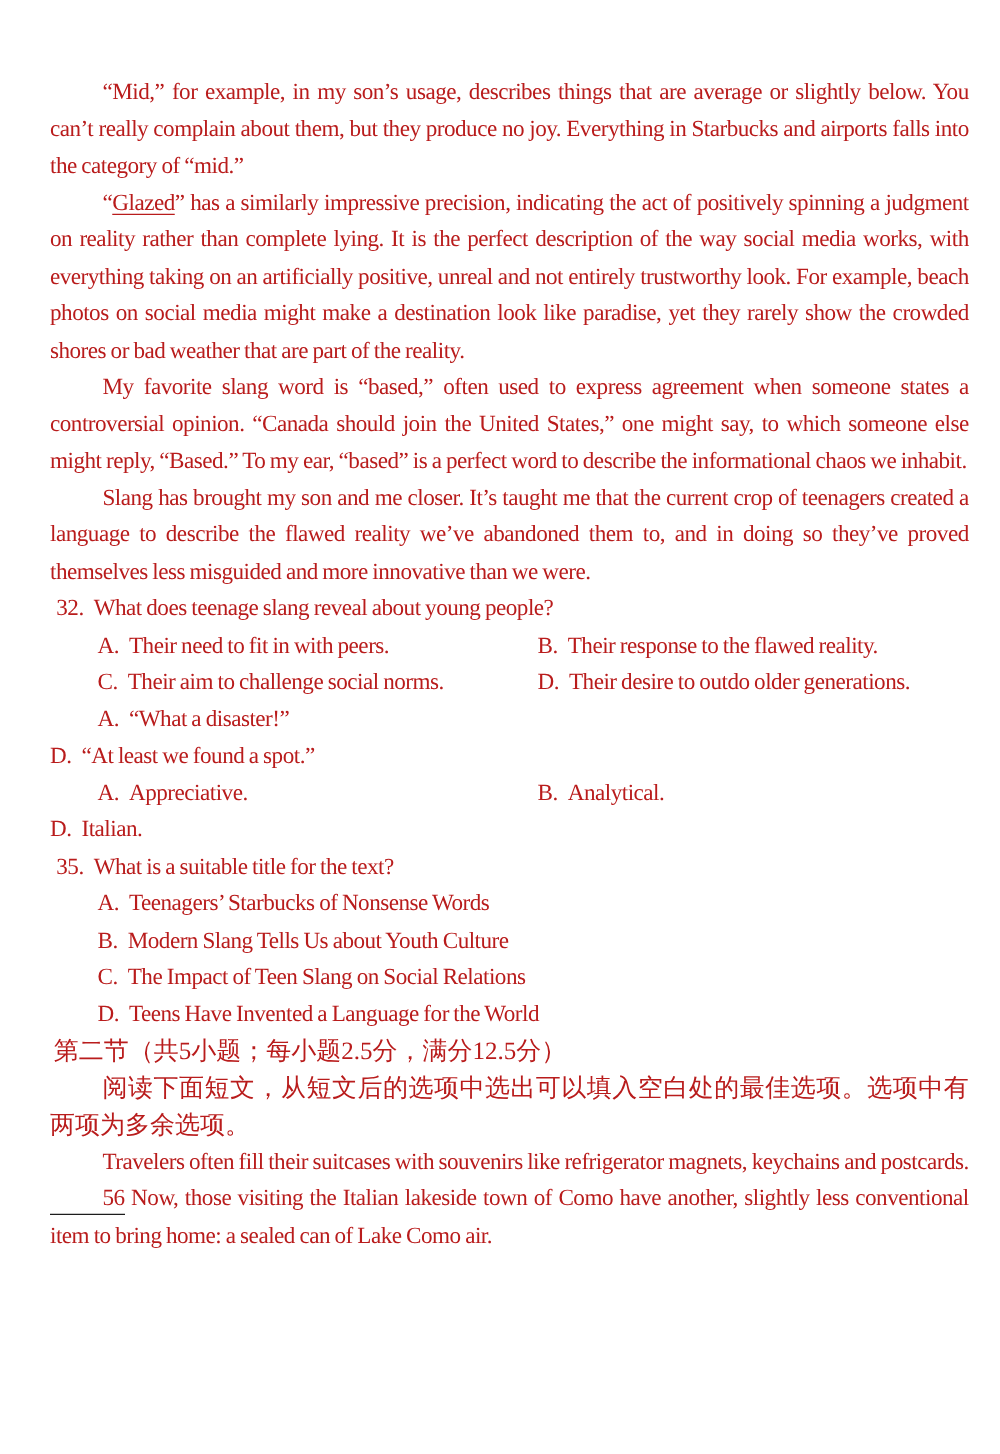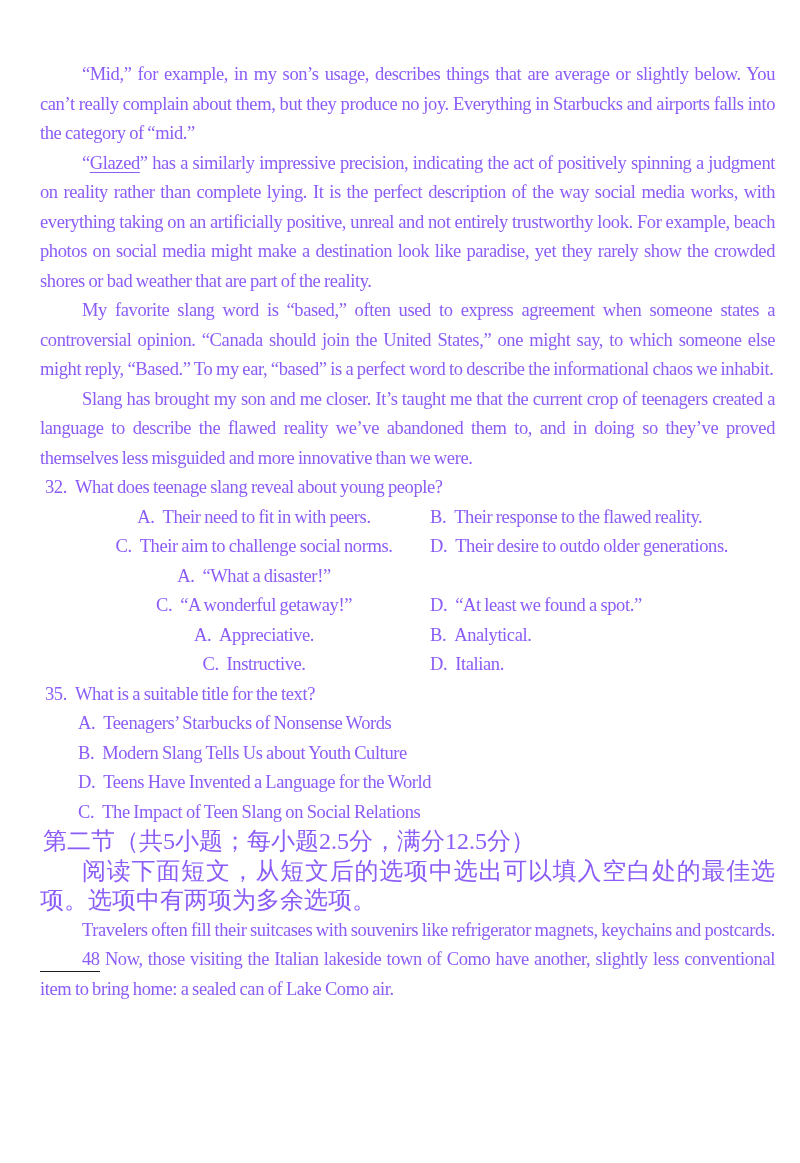--- a/index.html
+++ b/index.html
@@ -2,44 +2,44 @@
 <html><head>
 <meta charset="utf-8">
 <style>
   html, body { margin: 0; padding: 0; background: #ffffff; }
   .page {
     position: relative;
     width: 800px;
     height: 1163px;
     box-sizing: border-box;
     background: #ffffff;
-    color: #8b5cf6;
+    color: #b91c1c;
     font-family: "Liberation Serif", "DejaVu Serif", serif;
     font-size: 18.5px;
     line-height: 29.5px;
     letter-spacing: -0.4px;
     word-spacing: -0.6px;
     padding: 60px 25px 0 40px;
     overflow: hidden;
   }
   .para {
     margin: 0;
     text-indent: 42px;
     text-align: justify;
   }
   .u-word { text-decoration: underline; text-underline-offset: 3px; font-family: Liberation Serif, serif; }
   .question { margin: 0; }
   .q-line { margin-left: 5px; }
   .q-num { margin-right: 8px; }
   .opt-row { display: flex; }
   .opt { white-space: nowrap; }
   .opt-label { margin-right: 8px; }
-  .opt-first { margin-left: 38px; flex: 0 0 352px; text-align: center; }
+  .opt-first { margin-left: 38px; flex: 0 0 352px; }
   .opt-single { margin-left: 38px; display: block; }
-  .cn { font-size: 24px; line-height: 29.5px; letter-spacing: 0; word-spacing: 0; }
+  .cn { font-size: 20px; line-height: 29.5px; letter-spacing: 0; word-spacing: 0; }
   .cn-heading { margin: 0 0 0 3px; }
   .cn-para { margin: 0; text-indent: 42px; text-align: justify; font-family: Liberation Serif, serif; }
   .blank-36 {
     display: inline-block;
     min-width: 50px;
     text-align: center;
     border-bottom: 1.5px solid #1c1c1c;
     line-height: 24px;
   }
 </style>
@@ -68,45 +68,43 @@
       <span class="opt opt-first"><span class="opt-label">C.</span><span>Their aim to challenge social norms.</span></span>
       <span class="opt"><span class="opt-label">D.</span><span>Their desire to outdo older generations.</span></span>
     </div>
   </div>
 
   <div class="question">
     <div class="opt-row">
       <span class="opt opt-first"><span class="opt-label">A.</span><span>“What a disaster!”</span></span>
     </div>
     <div class="opt-row">
-      <span class="opt opt-first"><span class="opt-label">C.</span><span>“A wonderful getaway!”</span></span>
       <span class="opt"><span class="opt-label">D.</span><span>“At least we found a spot.”</span></span>
     </div>
   </div>
 
   <div class="question">
     <div class="opt-row">
       <span class="opt opt-first"><span class="opt-label">A.</span><span>Appreciative.</span></span>
       <span class="opt"><span class="opt-label">B.</span><span>Analytical.</span></span>
     </div>
     <div class="opt-row">
-      <span class="opt opt-first"><span class="opt-label">C.</span><span>Instructive.</span></span>
       <span class="opt"><span class="opt-label">D.</span><span>Italian.</span></span>
     </div>
   </div>
 
   <div class="question">
     <div class="q-line"><span class="q-num">35.</span><span>What is a suitable title for the text?</span></div>
     <span class="opt opt-single"><span class="opt-label">A.</span><span>Teenagers’ Starbucks of Nonsense Words</span></span>
     <span class="opt opt-single"><span class="opt-label">B.</span><span>Modern Slang Tells Us about Youth Culture</span></span>
+    <span class="opt opt-single"><span class="opt-label">C.</span><span>The Impact of Teen Slang on Social Relations</span></span>
     <span class="opt opt-single"><span class="opt-label">D.</span><span>Teens Have Invented a Language for the World</span></span>
-    <span class="opt opt-single"><span class="opt-label">C.</span><span>The Impact of Teen Slang on Social Relations</span></span>
   </div>
 
   <section>
     <div class="cn cn-heading">第二节（共5小题；每小题2.5分，满分12.5分）</div>
     <p class="cn cn-para">阅读下面短文，从短文后的选项中选出可以填入空白处的最佳选项。选项中有两项为多余选项。</p>
     <p class="para"><span>Travelers often fill their suitcases with souvenirs like refrigerator magnets, keychains and postcards.</span>
-      <span class="blank-36"><span>48</span></span>
+      <span class="blank-36"><span>56</span></span>
       <span>Now, those visiting the Italian lakeside town of Como have another, slightly less conventional item to bring home: a sealed can of Lake Como air.</span></p>
   </section>
 
 </div>
 
 </body></html>

